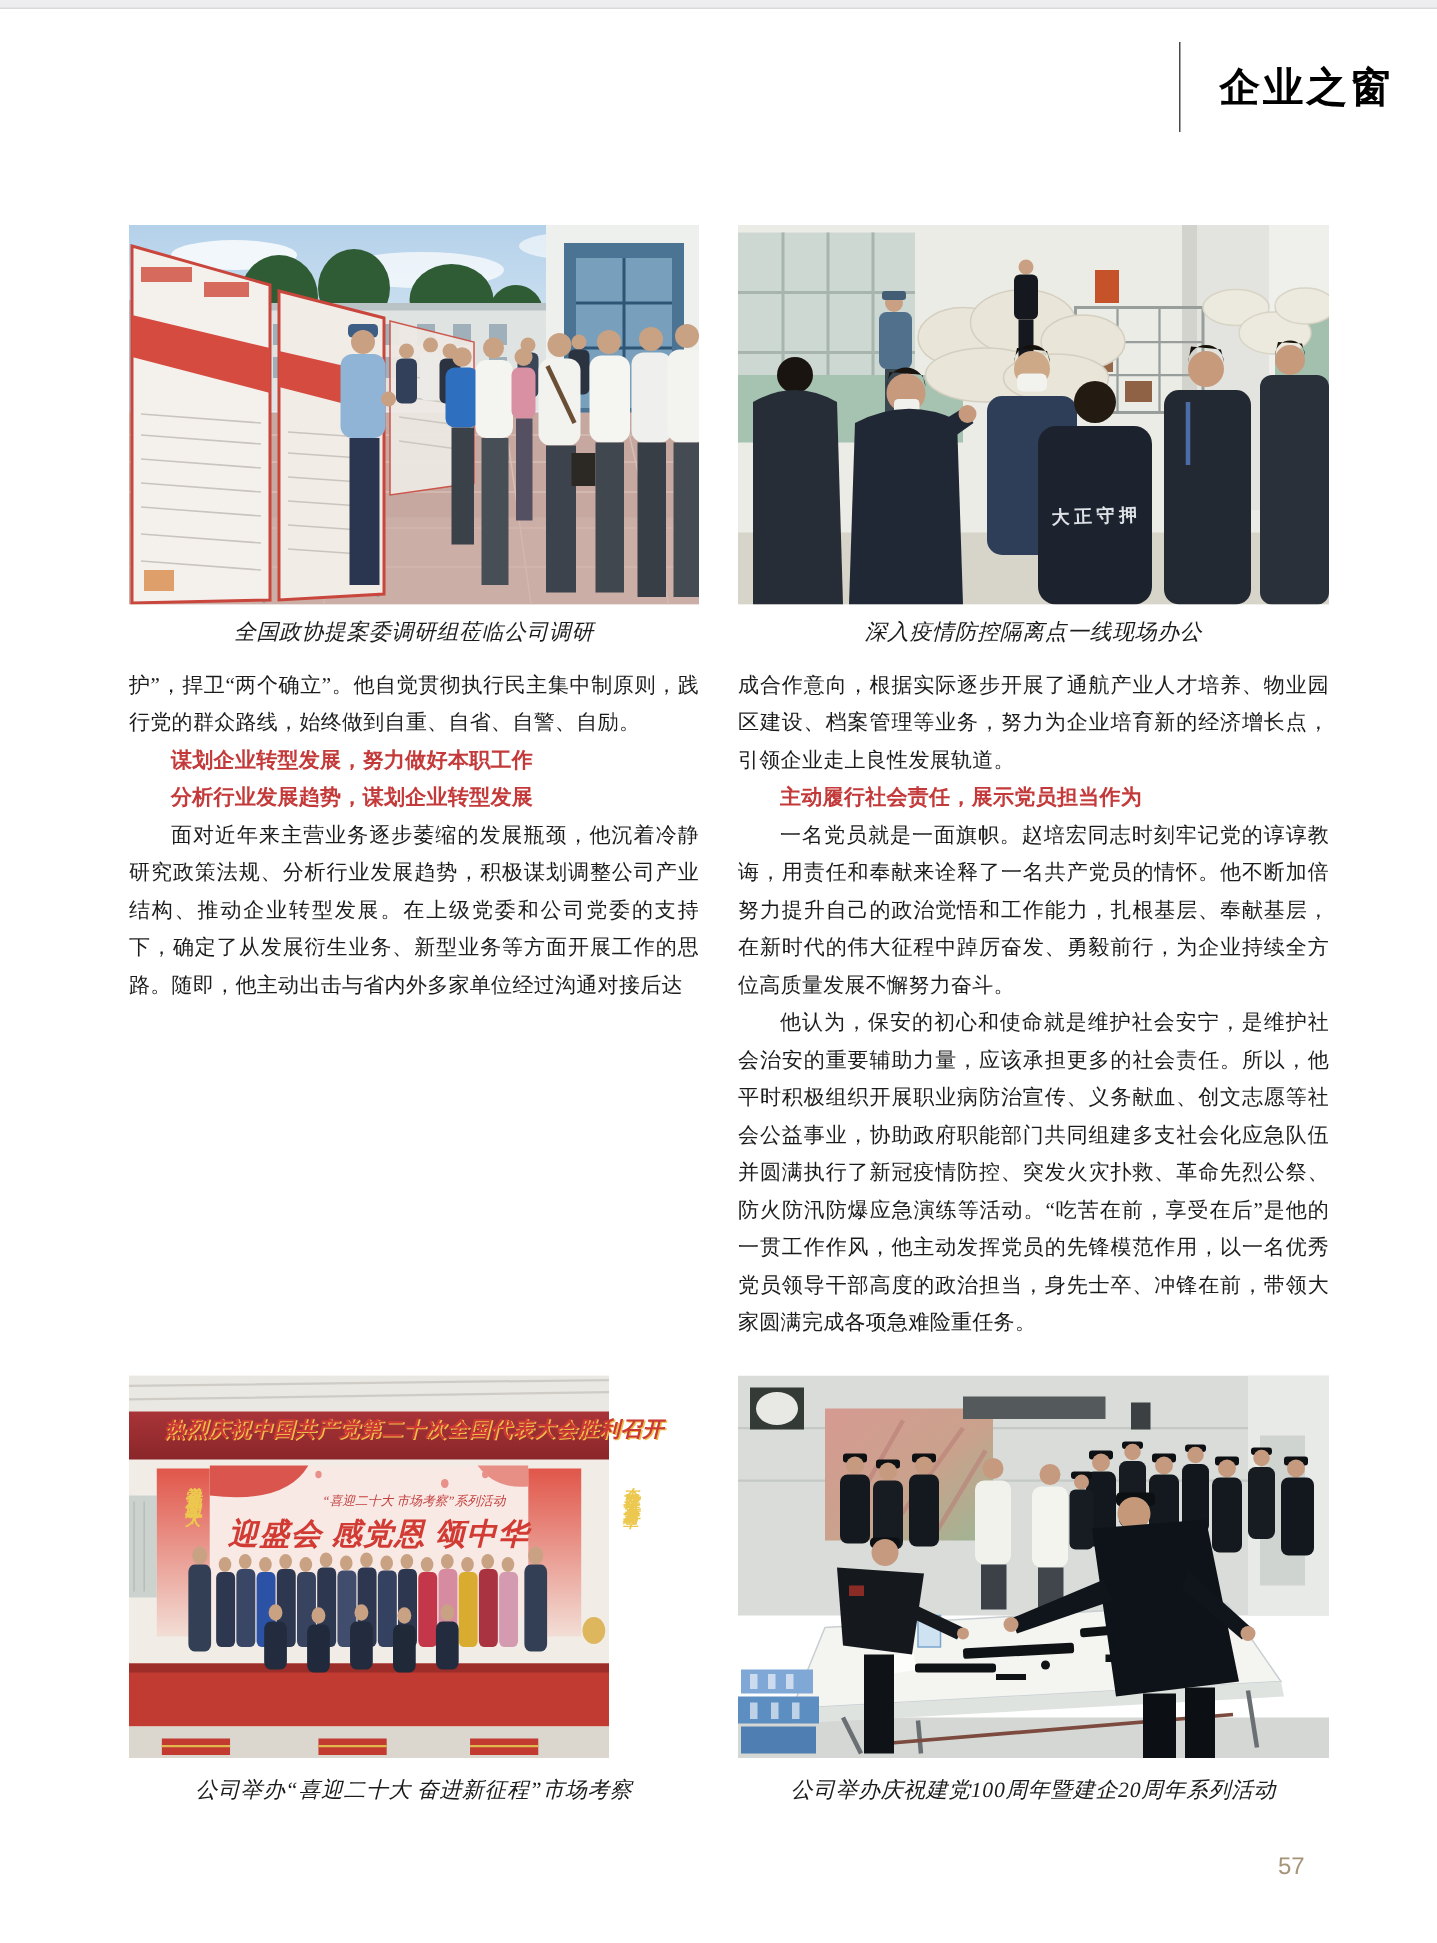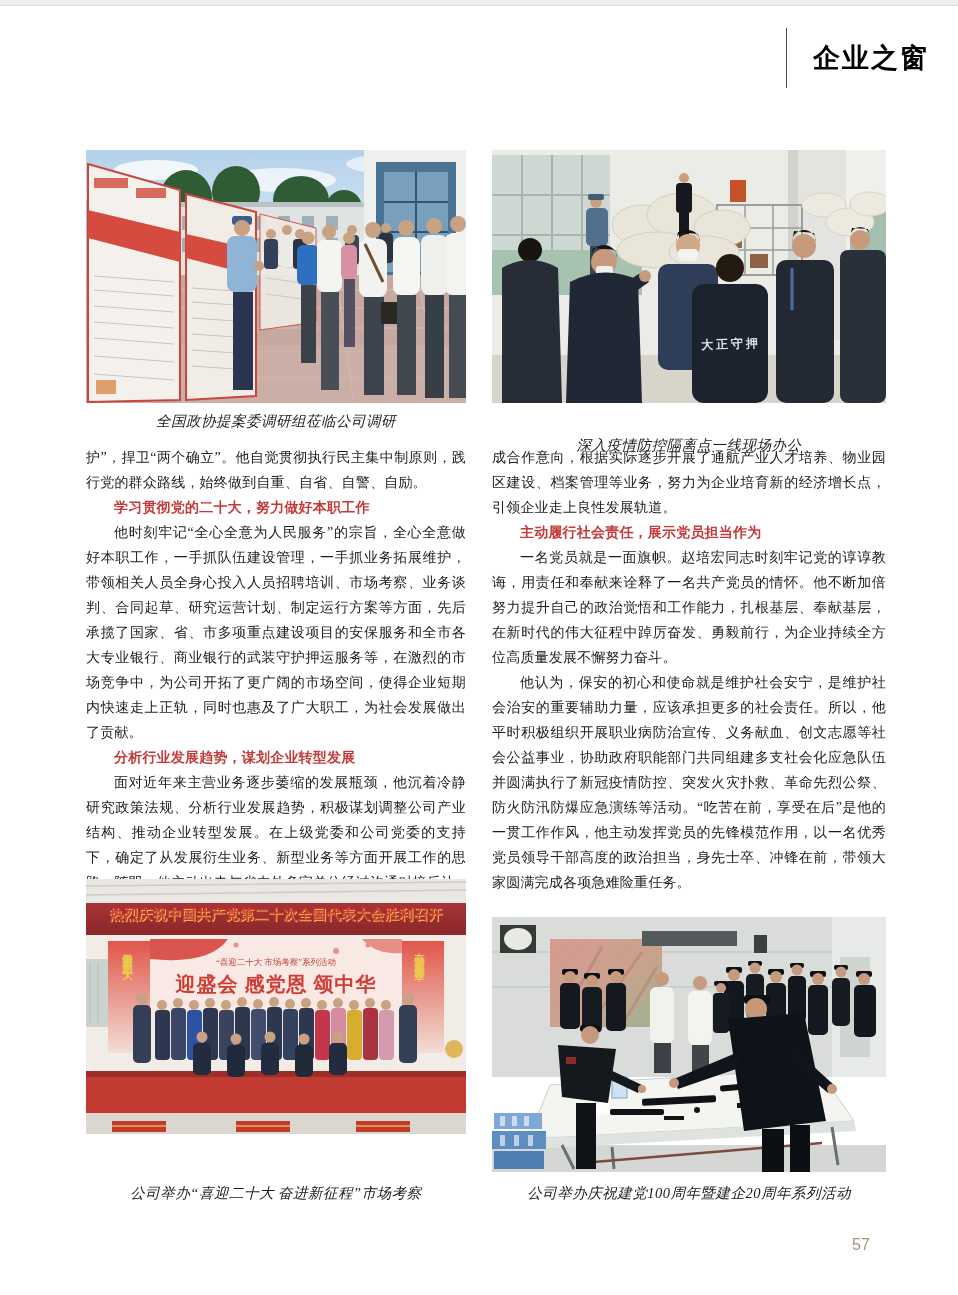--- a/index.html
+++ b/index.html
@@ -11,39 +11,39 @@
   .masthead{position:absolute;top:28px;left:786px;display:flex;align-items:flex-end;gap:10px;}
   .masthead .rule{width:1px;height:60px;background:#4a4a4a;}
   .masthead h1{margin:16px;font-family:"Liberation Sans","DejaVu Sans",sans-serif;font-weight:900;
                font-size:27px;letter-spacing:2px;color:#000;line-height:1;}
 
   
   figure.photo{position:absolute;margin:0;}
   figure.photo svg{display:block;width:100%;height:100%;}
   .ph1{left:86px;top:150px;width:380px;height:253px;}
   .ph2{left:492px;top:150px;width:394px;height:253px;}
-  .ph3{left:86px;top:879px;width:380px;height:255px;}
+  .ph3{left:86px;top:917px;width:320px;height:255px;font-style:italic;}
   .ph4{left:492px;top:917px;width:394px;height:255px;}
 
   .photo-cap{position:absolute;text-align:center;font-size:14.5px;font-style:italic;color:#1b1b1b;
              letter-spacing:0.5px;}
   .cap1{left:86px;top:412px;width:380px;}
-  .cap2{left:492px;top:436px;width:394px;}
+  .cap2{left:492px;top:412px;width:394px;}
   .cap3{left:86px;top:1184px;width:380px;}
   .cap4{left:492px;top:1184px;width:394px;}
 
   
   .ov{position:absolute;pointer-events:none;}
   .jacket-text{left:196px;top:186px;width:86px;text-align:center;font-size:12px;font-weight:bold;
                color:#dfe2e6;letter-spacing:3px;transform:rotate(-2deg);
                font-family:"Liberation Sans",sans-serif;}
   .p3-banner{left:4px;top:27px;width:372px;text-align:center;font-size:14px;font-weight:bold;
              color:#cc3934;text-shadow:1px 1px 0 #edbd4a;white-space:nowrap;letter-spacing:0.5px;}
   .p3-sub{left:66px;top:78px;width:248px;text-align:center;font-size:8.5px;color:#c4403e;white-space:nowrap;}
-  .p3-title{left:66px;top:92px;width:248px;text-align:center;font-size:20px;font-weight:bold;
+  .p3-title{left:66px;top:92px;width:248px;font-size:20px;font-weight:bold;
             color:#d23a34;letter-spacing:1px;white-space:nowrap;}
   .p3-vl,.p3-vr{top:66px;height:104px;writing-mode:vertical-rl;font-size:10.5px;font-weight:bold;
                 color:#ecc84f;letter-spacing:2px;}
   .p3-vl{left:34px;}
   .p3-vr{left:326px;}
 
   
   .col{position:absolute;top:445px;font-size:14px;line-height:25px;color:#1c1c1c;
        text-align:justify;letter-spacing:0.2px;}
   .col-left{left:86px;width:380px;}
@@ -238,22 +238,21 @@
       <rect x="348" y="100" width="46" height="153" rx="8" fill="#2a3039"></rect>
     </svg>
     <div class="ov jacket-text">大正守押</div>
   </figure>
 
   <div class="photo-cap cap1">全国政协提案委调研组莅临公司调研</div>
   <div class="photo-cap cap2">深入疫情防控隔离点一线现场办公</div>
 
   <div class="col col-left">
     <p class="noindent">护”，捍卫“两个确立”。他自觉贯彻执行民主集中制原则，践行党的群众路线，始终做到自重、自省、自警、自励。</p>
-    <p class="subhead">学习贯彻党的二十大，努力做好本职工作</p>
-    <p>他时刻牢记“全心全意为人民服务”的宗旨，全心全意做好本职工作，一手抓队伍建设管理，一手抓业务拓展维护，带领相关人员全身心投入人员招聘培训、市场考察、业务谈判、合同起草、研究运营计划、制定运行方案等方面，先后承揽了国家、省、市多项重点建设项目的安保服务和全市各大专业银行、商业银行的武装守护押运服务等，在激烈的市场竞争中，为公司开拓了更广阔的市场空间，使得企业短期内快速走上正轨，同时也惠及了广大职工，为社会发展做出了贡献。</p>
+    <p class="subhead">谋划企业转型发展，努力做好本职工作</p>
     <p class="subhead">分析行业发展趋势，谋划企业转型发展</p>
     <p>面对近年来主营业务逐步萎缩的发展瓶颈，他沉着冷静研究政策法规、分析行业发展趋势，积极谋划调整公司产业结构、推动企业转型发展。在上级党委和公司党委的支持下，确定了从发展衍生业务、新型业务等方面开展工作的思路。随即，他主动出击与省内外多家单位经过沟通对接后达</p>
   </div>
   <div class="col col-right">
     <p class="noindent">成合作意向，根据实际逐步开展了通航产业人才培养、物业园区建设、档案管理等业务，努力为企业培育新的经济增长点，引领企业走上良性发展轨道。</p>
     <p class="subhead">主动履行社会责任，展示党员担当作为</p>
     <p>一名党员就是一面旗帜。赵培宏同志时刻牢记党的谆谆教诲，用责任和奉献来诠释了一名共产党员的情怀。他不断加倍努力提升自己的政治觉悟和工作能力，扎根基层、奉献基层，在新时代的伟大征程中踔厉奋发、勇毅前行，为企业持续全方位高质量发展不懈努力奋斗。</p>
     <p>他认为，保安的初心和使命就是维护社会安宁，是维护社会治安的重要辅助力量，应该承担更多的社会责任。所以，他平时积极组织开展职业病防治宣传、义务献血、创文志愿等社会公益事业，协助政府职能部门共同组建多支社会化应急队伍并圆满执行了新冠疫情防控、突发火灾扑救、革命先烈公祭、防火防汛防爆应急演练等活动。“吃苦在前，享受在后”是他的一贯工作作风，他主动发挥党员的先锋模范作用，以一名优秀党员领导干部高度的政治担当，身先士卒、冲锋在前，带领大家圆满完成各项急难险重任务。</p>
   </div>
 

